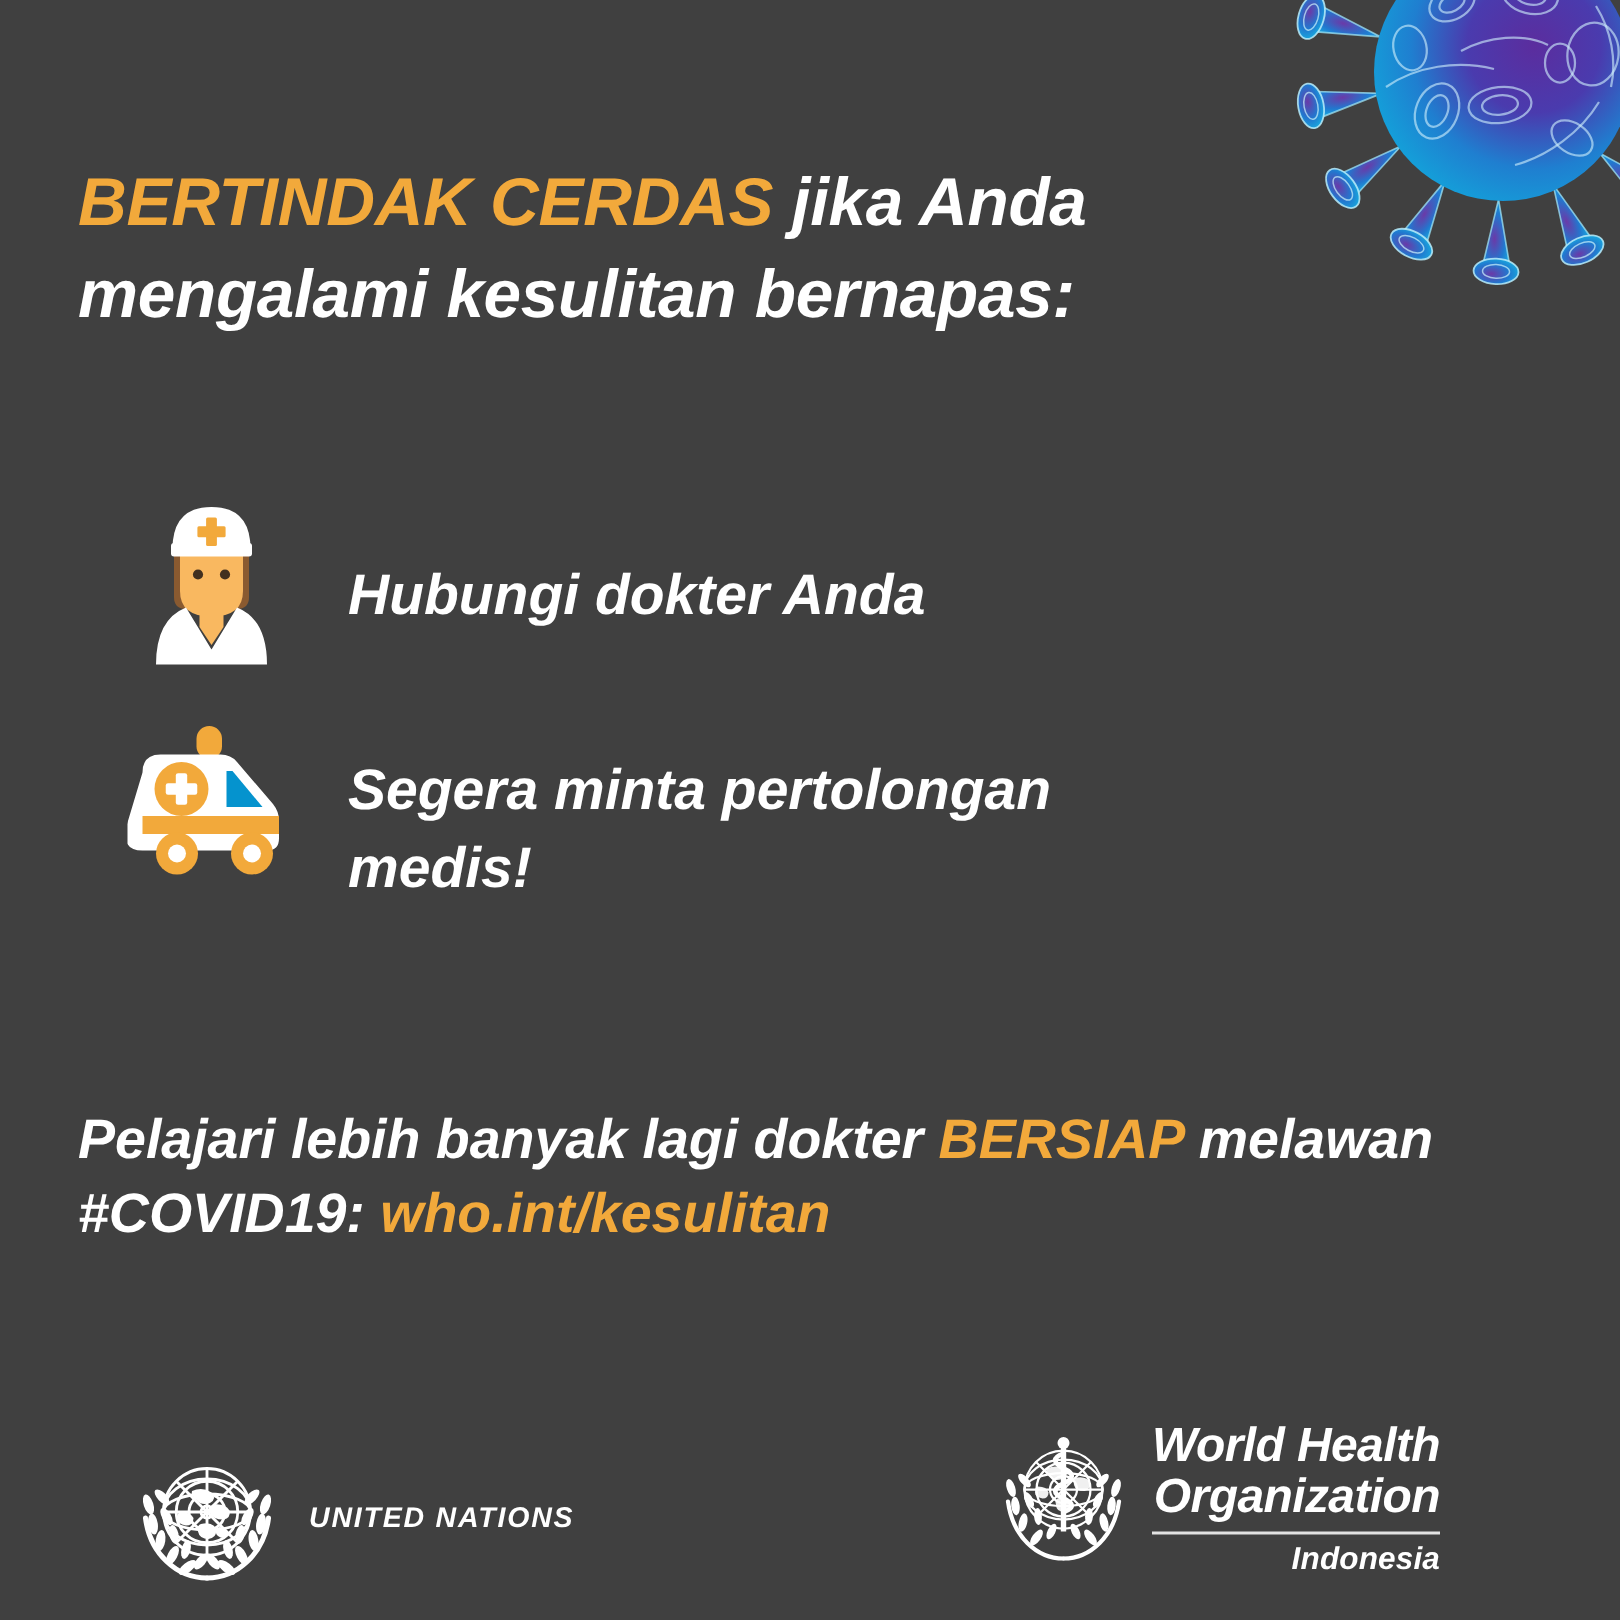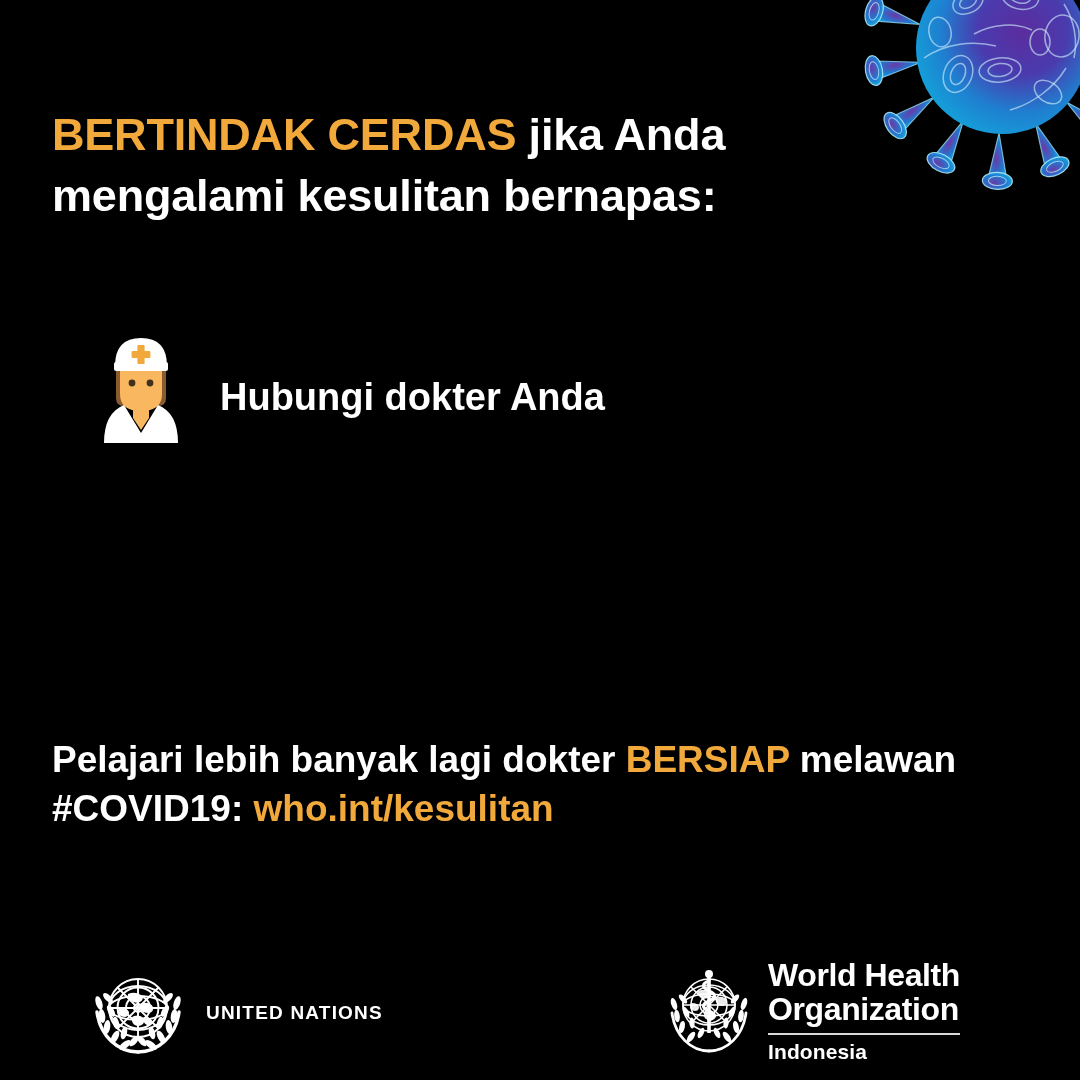--- a/index.html
+++ b/index.html
@@ -7,21 +7,22 @@
   html, body {
     width:1080px; height:1080px;
     background:#0593ce;
     font-family:"Liberation Sans", sans-serif;
     overflow:hidden;
   }
 
   #poster {
     position:relative;
     width:1080px; height:1080px;
-    background:#000000;
+    background:#404040;
+    font-style:italic;
   }
 
   
   #virus-wrap {
     position:absolute;
     top:-72px; right:-70px;
     width:300px; height:300px;
     pointer-events:none;
   }
   #virus-wrap svg { display:block; width:100%; height:100%; }
@@ -55,21 +56,21 @@
     width:126px;
     margin-left:78px;
     display:flex;
     align-items:flex-start;
     justify-content:center;
   }
   .advice-icon svg { display:block; }
 
   .advice-text {
     flex:1 1 auto;
-    margin-left:16px;
+    margin-left:28px;
     padding-top:40px;
     font-size:38px;
     font-weight:bold;
     color:#ffffff;
     line-height:1.36;
     max-width:560px;
   }
   .row-ambulance .advice-text { padding-top:20px; }
 
   
@@ -98,21 +99,21 @@
   #logo-un .un-emblem { width:100px; height:86px; }
   #logo-un .un-word {
     margin-left:18px;
     color:#ffffff;
     font-size:19px;
     font-weight:bold;
     letter-spacing:1.2px;
     white-space:nowrap;
   }
 
-  #logo-who { right:120px; bottom:16px; align-items:flex-start; }
+  #logo-who { right:120px; bottom:28px; align-items:flex-start;text-align:right; }
   #logo-who .who-emblem { width:94px; height:94px; margin-top:4px; }
   #logo-who .who-text { margin-left:12px; }
   #logo-who .who-line {
     color:#ffffff;
     font-size:32px;
     font-weight:bold;
     line-height:1.04;
     white-space:nowrap;
     letter-spacing:-0.4px;
   }
@@ -221,20 +222,44 @@
           <circle cx="57" cy="51" r="3.4" fill="#42301f"></circle>
 
           <path d="M40,72 h16 v14 l-8,12 l-8,-12 z" fill="#f9b860"></path>
 
           <path d="M48,111 h-37 q0,-30 20,-38 l17,28 l17,-28 q20,8 20,38 z" fill="#ffffff"></path>
         </svg>
       </div>
       <div class="advice-text">Hubungi dokter Anda</div>
     </div>
 
+    <div class="advice-row row-ambulance">
+      <div class="advice-icon">
+        <svg width="112" height="104" viewBox="0 0 112 104" xmlns="http://www.w3.org/2000/svg">
+
+          <rect x="46" y="2" width="17" height="22" rx="8.5" fill="#f2a93b"></rect>
+
+          <path d="M10,33 q0,-12 12,-12 h40 q7,0 11,5 l24,28 q4,5 4,11 v12 q0,8 -8,8 h-83 q-12,0 -12,-12 z" fill="#ffffff"></path>
+
+          <path d="M66,32 h4 l20,24 h-24 z" fill="#0593ce"></path>
+
+          <rect x="10" y="62" width="91" height="12" fill="#f2a93b"></rect>
+
+          <circle cx="36" cy="44" r="18" fill="#f2a93b"></circle>
+          <rect x="32.2" y="33.5" width="7.6" height="21" rx="1.5" fill="#ffffff"></rect>
+          <rect x="25.5" y="40.2" width="21" height="7.6" rx="1.5" fill="#ffffff"></rect>
+
+          <circle cx="33" cy="87" r="14" fill="#f2a93b"></circle>
+          <circle cx="33" cy="87" r="6" fill="#ffffff"></circle>
+          <circle cx="83" cy="87" r="14" fill="#f2a93b"></circle>
+          <circle cx="83" cy="87" r="6" fill="#ffffff"></circle>
+        </svg>
+      </div>
+      <div class="advice-text">Segera minta pertolongan medis!</div>
+    </div>
   </div>
 
   <div id="learnmore"><span>Pelajari lebih banyak lagi dokter </span><span class="lm-accent">BERSIAP</span><span> melawan #COVID19: </span><span class="lm-url">who.int/kesulitan</span></div>
 
   <div id="footer">
 
     <div class="logo-block" id="logo-un">
       <div class="un-emblem">
         <svg viewBox="0 0 100 86" xmlns="http://www.w3.org/2000/svg">
           <g fill="none" stroke="#ffffff" stroke-width="1.9">

